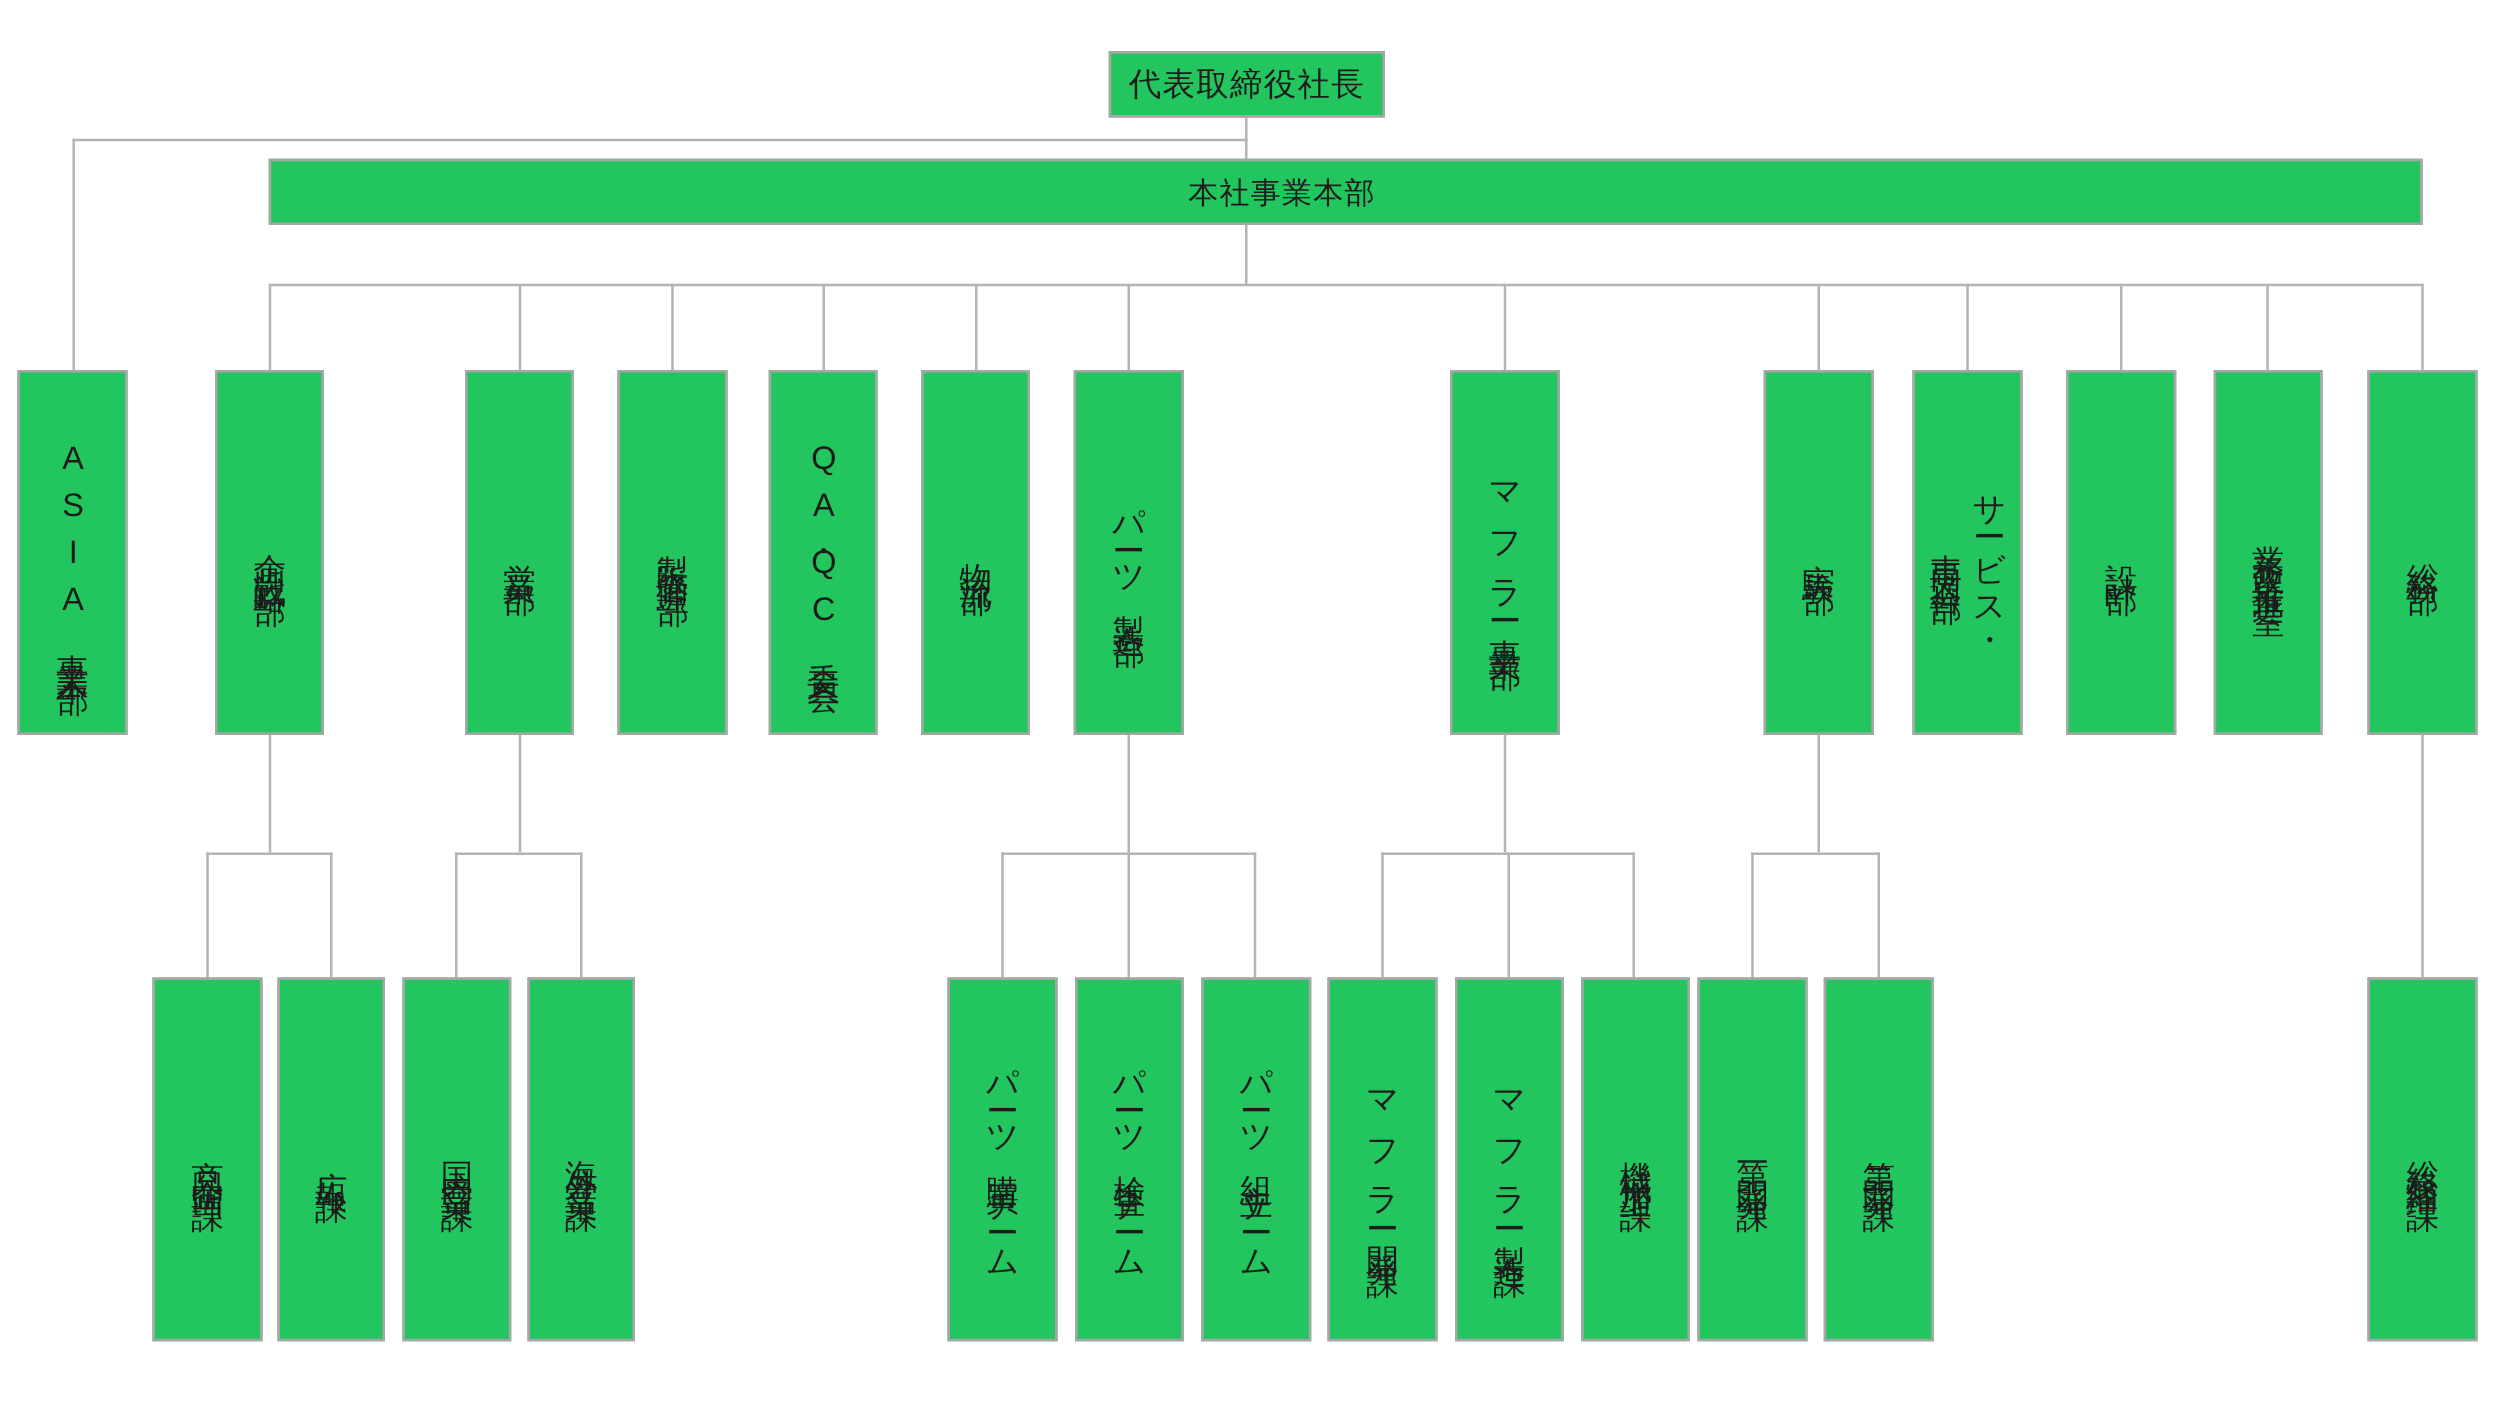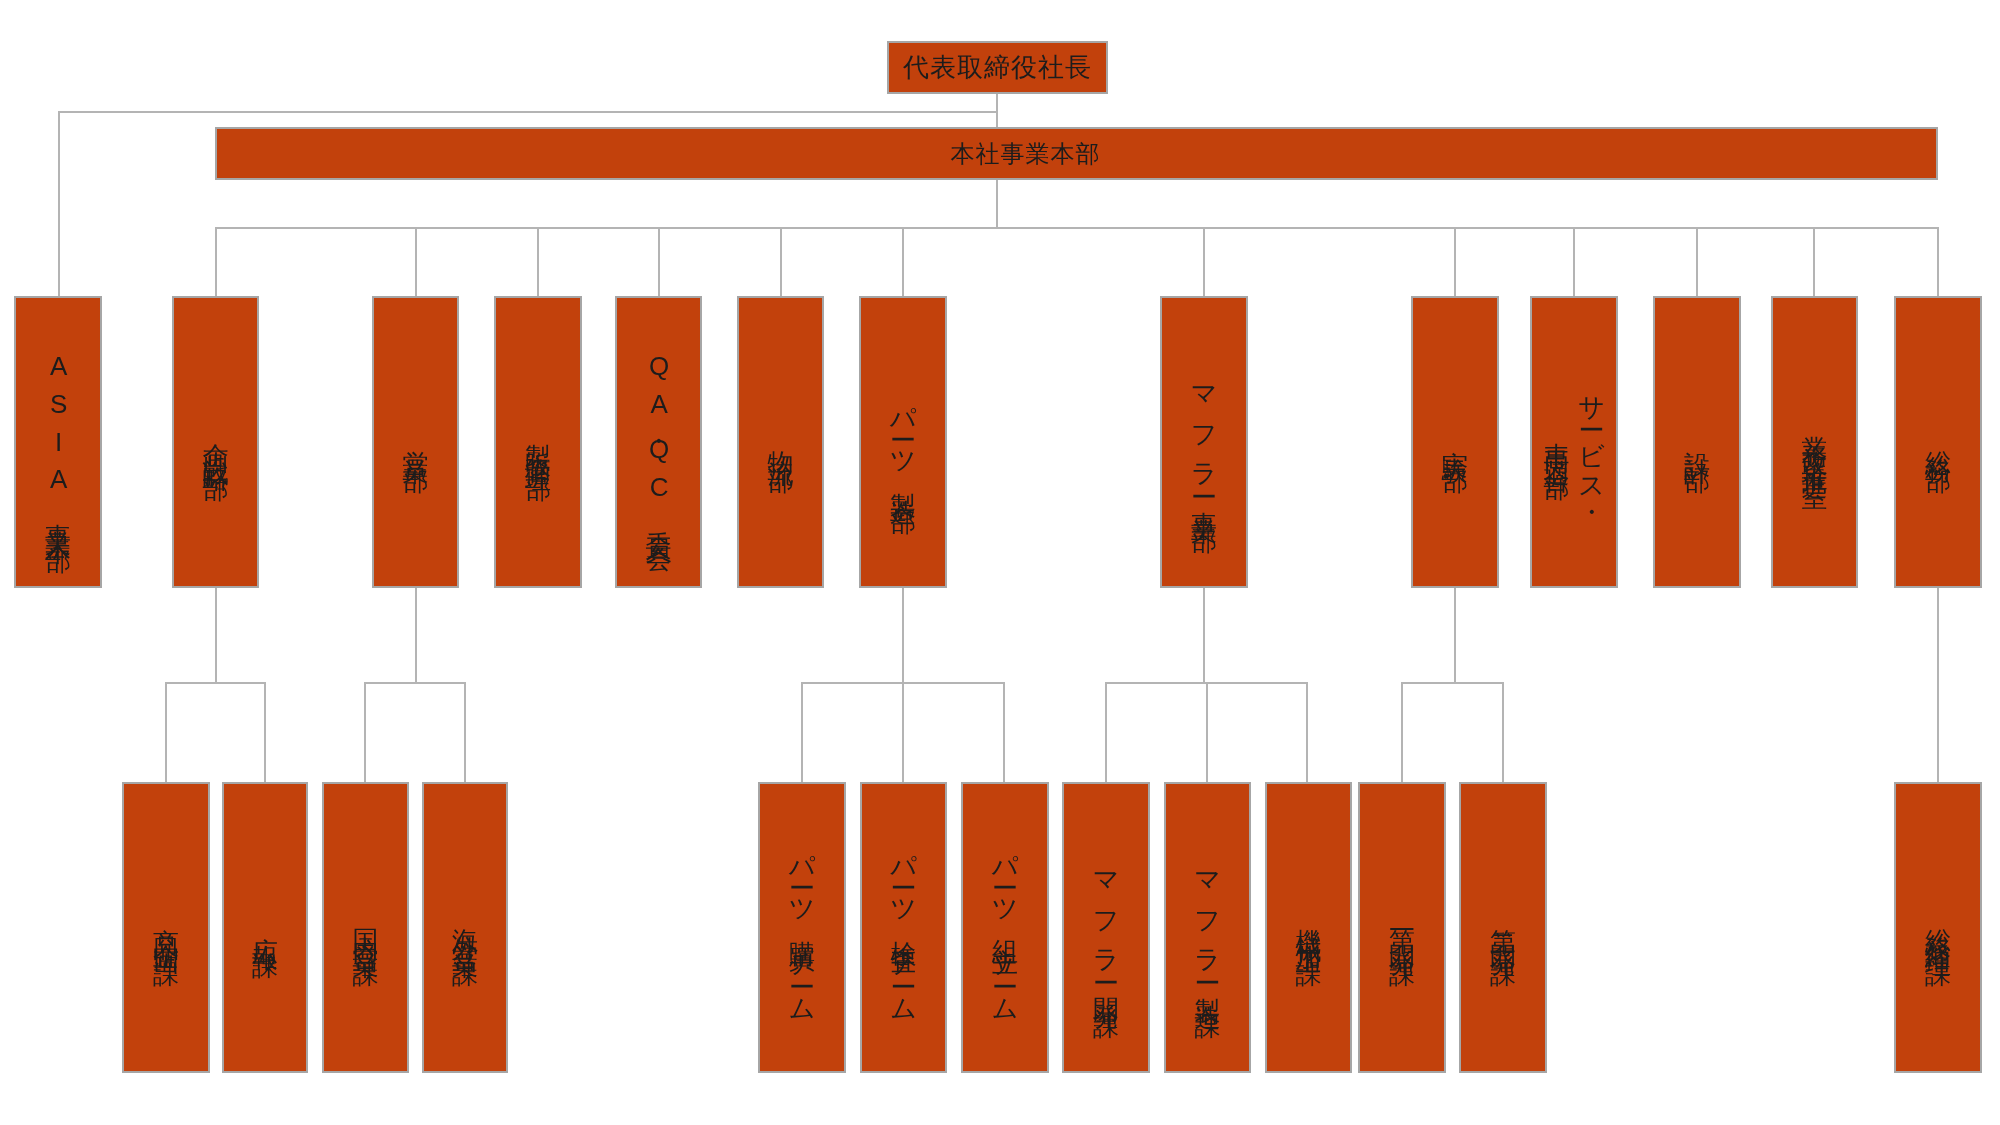--- a/index.html
+++ b/index.html
@@ -7,21 +7,21 @@
     position: relative;
     width: 2000px;
     height: 1125px;
     background: #ffffff;
     font-family: "Liberation Sans", "DejaVu Sans", sans-serif;
     color: #1c1c1c;
     overflow: hidden;
   }
   .box {
     position: absolute;
-    background: #c2410c;
+    background: #22c55e;
     border: 2px solid #a6a6a6;
     box-sizing: border-box;
     display: flex;
     align-items: center;
     justify-content: center;
   }
   .hbox .label {
     font-size: 26px;
     letter-spacing: 1px;
     white-space: nowrap;

